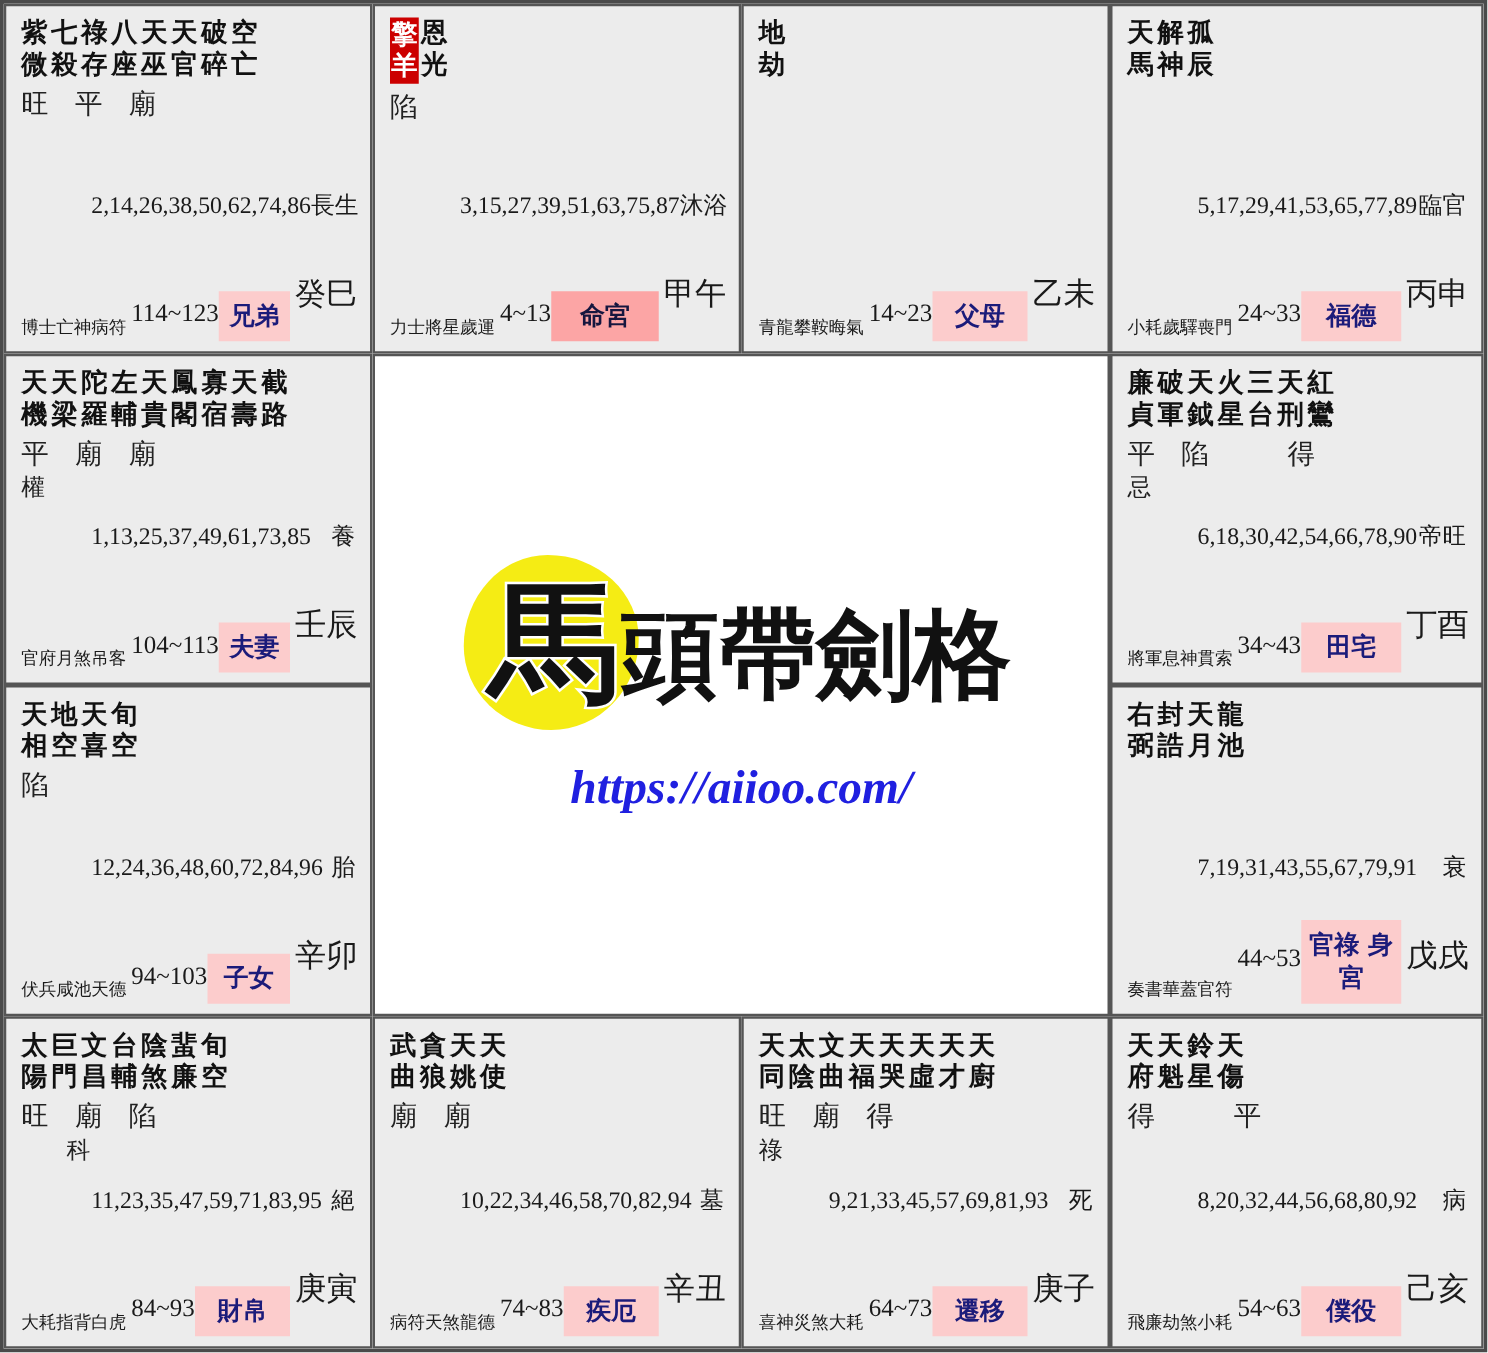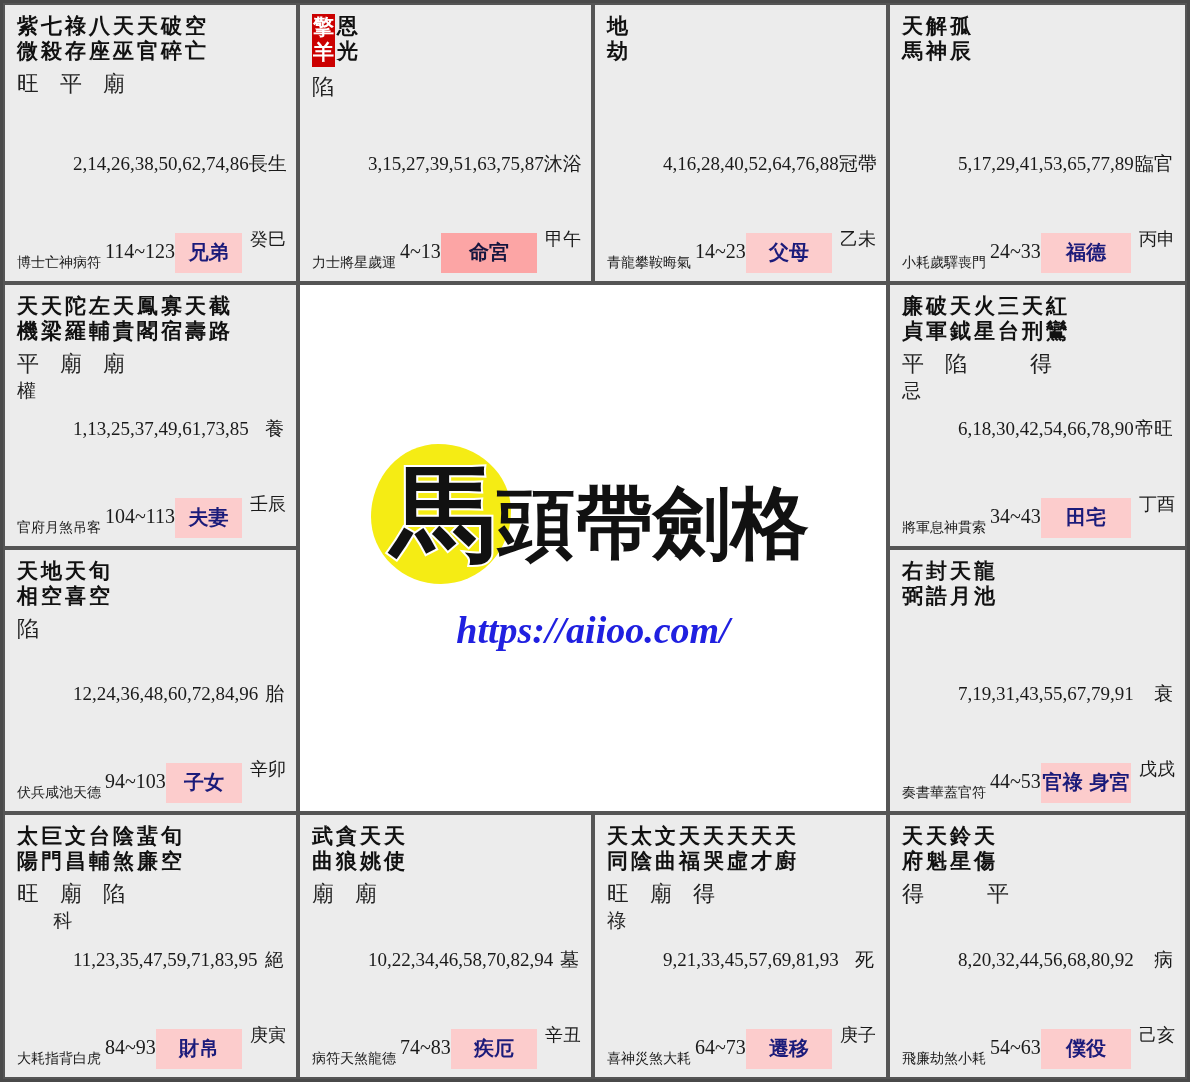--- a/index.html
+++ b/index.html
@@ -155,21 +155,21 @@
     font-weight: bold;
     font-size: 20px;
     padding: 6px 0 7px 0;
   }
   .palace-name.ming {
     background: #fca5a5;
     color: #16163f;
   }
   .ganzhi {
     font-family: "DejaVu Sans", "Liberation Sans", sans-serif;
-    font-size: 18px;
+    font-size: 25px;
     color: #1a1a1a;
     white-space: nowrap;
     padding-bottom: 22px;
     min-width: 40px;
     text-align: right;
   }
 
   
   .center-panel {
     grid-column: 2 / 4;
@@ -327,24 +327,20 @@
       </div>
     <div class="palace">
         <div class="stars">
           <div class="star-row">
             <div class="star-col">
               <span class="ch">地</span>
               <span class="ch">劫</span>
             </div>
           </div>
         </div>
-        <div class="mid-line">
-          <div class="year-nums">4,16,28,40,52,64,76,88</div>
-          <div class="chang-sheng">冠帶</div>
-        </div>
         <div class="bottom-zone">
           <div class="gods-col">
             <span>青龍</span>
             <span>攀鞍</span>
             <span>晦氣</span>
           </div>
           <div class="center-col">
             <div class="age-range">14~23</div>
             <div class="palace-name">父母</div>
           </div>

